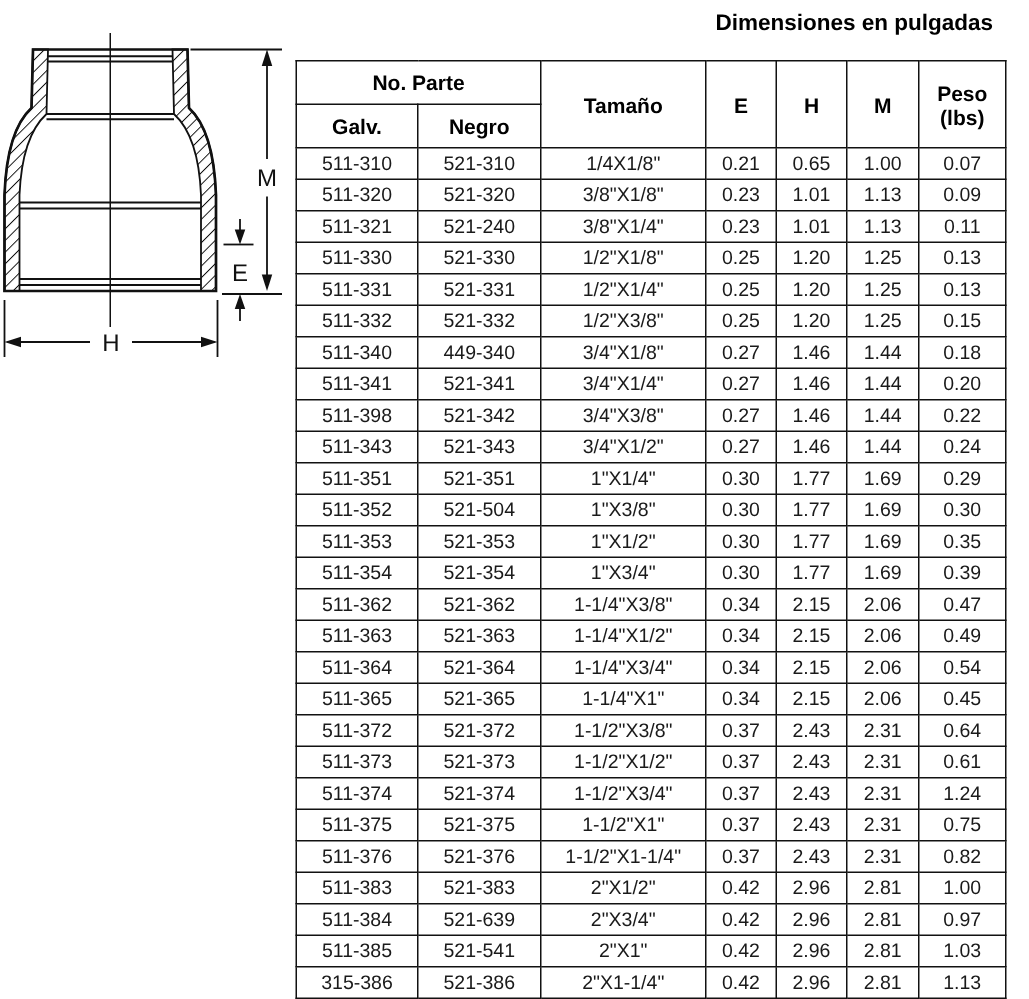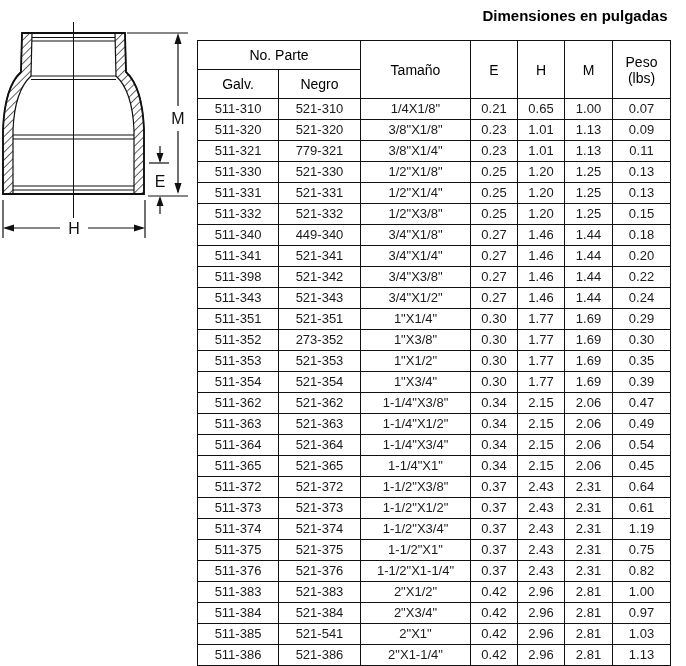--- a/index.html
+++ b/index.html
@@ -2,33 +2,33 @@
 <html><head>
 <meta charset="utf-8">
 <style>
   html,body { margin:0; padding:0; background:#fff; }
   .page {
     position:relative; width:686px; height:666px; background:#ffffff;
     font-family:"Liberation Sans", sans-serif; color:#1a1a1a; overflow:hidden;
   }
   .doc-title {
     position:absolute; top:7px; left:477px; width:196px;
-    font-size:15px; font-weight:bold; text-align:center; white-space:nowrap; color:#000;
+    font-size:15px; font-weight:bold; text-align:left; white-space:nowrap; color:#000;
   }
   .diagram { position:absolute; top:0; left:0; }
   .diagram text { font-family:"Liberation Sans", sans-serif; font-size:16px; fill:#111; }
   table.dims {
     position:absolute; left:197px; top:40px;
     border-collapse:collapse; table-layout:fixed;
   }
   table.dims th, table.dims td {
     border:1.5px solid #111; text-align:center; vertical-align:middle;
     padding:0; overflow:hidden; white-space:nowrap;
   }
-  table.dims thead th { font-size:14px; font-weight:normal; color:#000; }
+  table.dims thead th { font-size:14px; font-weight:bold; color:#000; }
   table.dims thead tr.h1 th { height:28px; }
   table.dims thead tr.h2 th { height:28px; }
   table.dims td { height:20px; font-size:13px; line-height:20px; }
   .peso-head { line-height:16px; display:block; }
 </style>
 </head>
 <body>
 
 <div class="page">
 
@@ -130,21 +130,21 @@
           <td>511-320</td>
           <td>521-320</td>
           <td>3/8"X1/8"</td>
           <td>0.23</td>
           <td>1.01</td>
           <td>1.13</td>
           <td>0.09</td>
         </tr>
         <tr>
           <td>511-321</td>
-          <td>779-321</td>
+          <td>521-240</td>
           <td>3/8"X1/4"</td>
           <td>0.23</td>
           <td>1.01</td>
           <td>1.13</td>
           <td>0.11</td>
         </tr>
         <tr>
           <td>511-330</td>
           <td>521-330</td>
           <td>1/2"X1/8"</td>
@@ -211,21 +211,21 @@
           <td>511-351</td>
           <td>521-351</td>
           <td>1"X1/4"</td>
           <td>0.30</td>
           <td>1.77</td>
           <td>1.69</td>
           <td>0.29</td>
         </tr>
         <tr>
           <td>511-352</td>
-          <td>273-352</td>
+          <td>521-504</td>
           <td>1"X3/8"</td>
           <td>0.30</td>
           <td>1.77</td>
           <td>1.69</td>
           <td>0.30</td>
         </tr>
         <tr>
           <td>511-353</td>
           <td>521-353</td>
           <td>1"X1/2"</td>
@@ -297,21 +297,21 @@
           <td>2.31</td>
           <td>0.61</td>
         </tr>
         <tr>
           <td>511-374</td>
           <td>521-374</td>
           <td>1-1/2"X3/4"</td>
           <td>0.37</td>
           <td>2.43</td>
           <td>2.31</td>
-          <td>1.19</td>
+          <td>1.24</td>
         </tr>
         <tr>
           <td>511-375</td>
           <td>521-375</td>
           <td>1-1/2"X1"</td>
           <td>0.37</td>
           <td>2.43</td>
           <td>2.31</td>
           <td>0.75</td>
         </tr>
@@ -328,38 +328,38 @@
           <td>511-383</td>
           <td>521-383</td>
           <td>2"X1/2"</td>
           <td>0.42</td>
           <td>2.96</td>
           <td>2.81</td>
           <td>1.00</td>
         </tr>
         <tr>
           <td>511-384</td>
-          <td>521-384</td>
+          <td>521-639</td>
           <td>2"X3/4"</td>
           <td>0.42</td>
           <td>2.96</td>
           <td>2.81</td>
           <td>0.97</td>
         </tr>
         <tr>
           <td>511-385</td>
           <td>521-541</td>
           <td>2"X1"</td>
           <td>0.42</td>
           <td>2.96</td>
           <td>2.81</td>
           <td>1.03</td>
         </tr>
         <tr>
-          <td>511-386</td>
+          <td>315-386</td>
           <td>521-386</td>
           <td>2"X1-1/4"</td>
           <td>0.42</td>
           <td>2.96</td>
           <td>2.81</td>
           <td>1.13</td>
         </tr>
         <tr>
           <td>511-387</td>
           <td>521-387</td>

